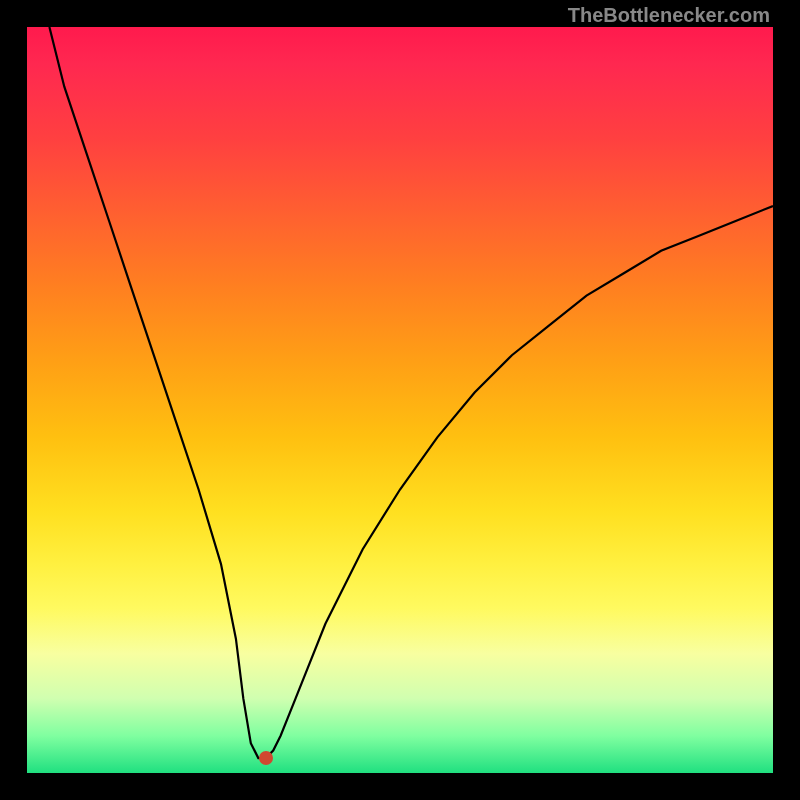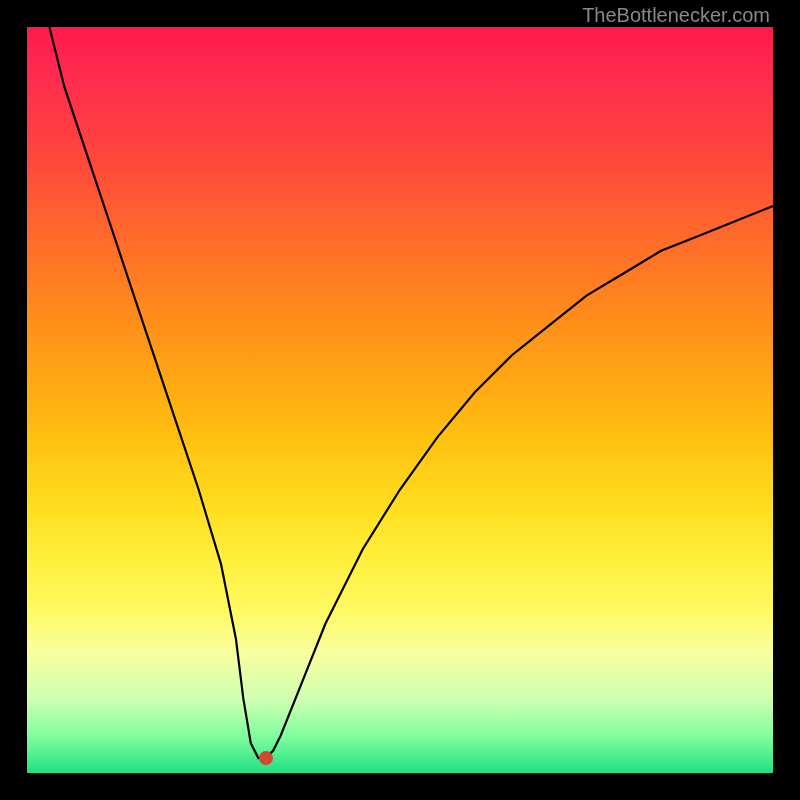--- a/index.html
+++ b/index.html
@@ -32,21 +32,21 @@
       #80ffa0 95%,
       #20e080 100%
     );
   }
   .attribution {
     position: absolute;
     top: 4px;
     right: 30px;
     color: #888;
     font-size: 20px;
-    font-weight: 400;
+    font-weight: 700;
     z-index: 10;
   }
   .curve-svg {
     position: absolute;
     left: 0;
     top: 0;
     width: 746px;
     height: 746px;
   }
   .marker {

